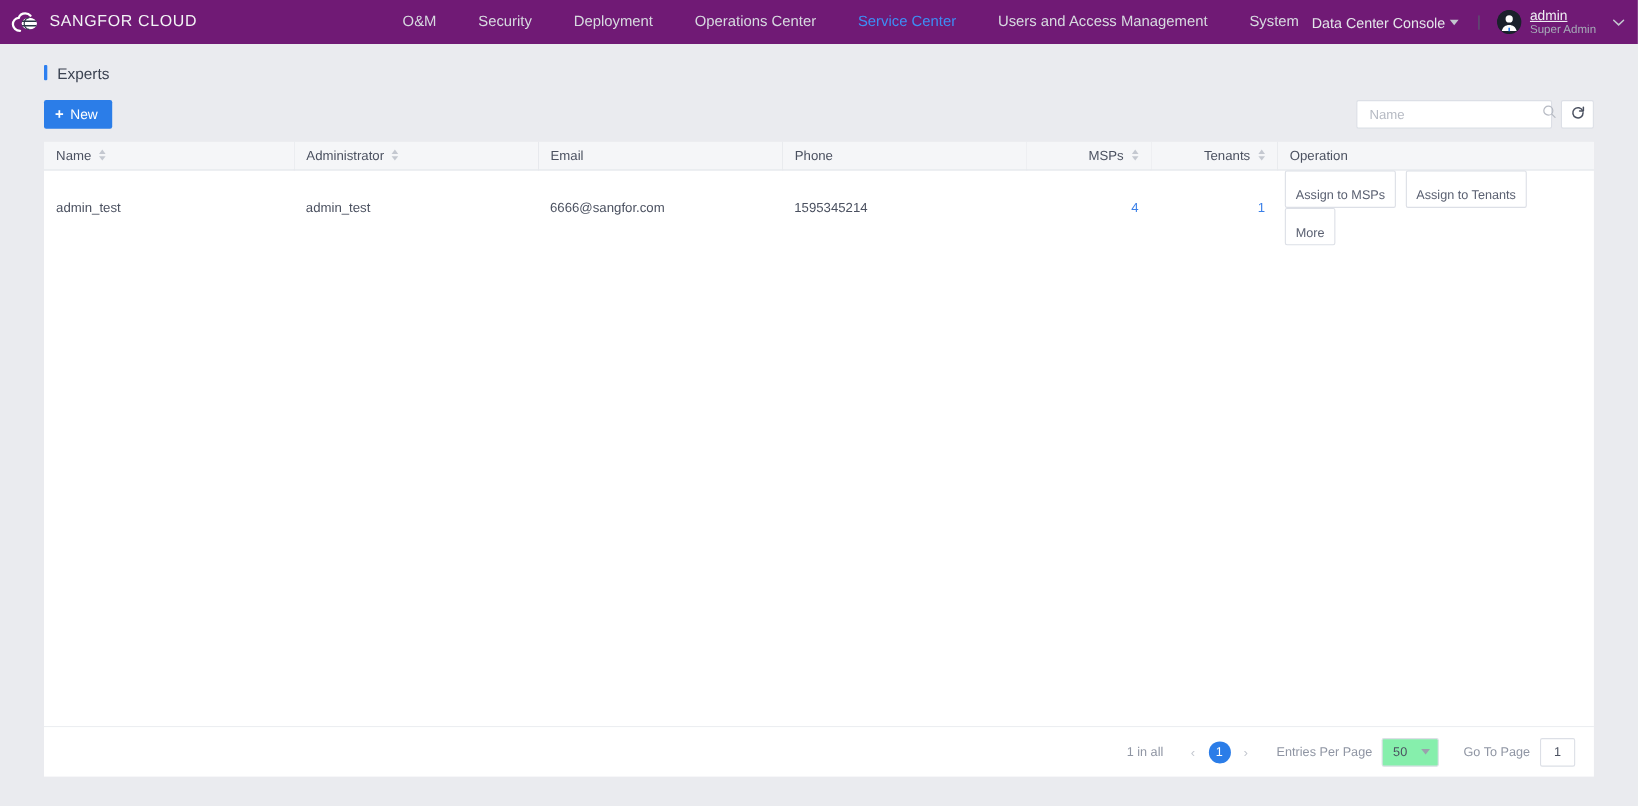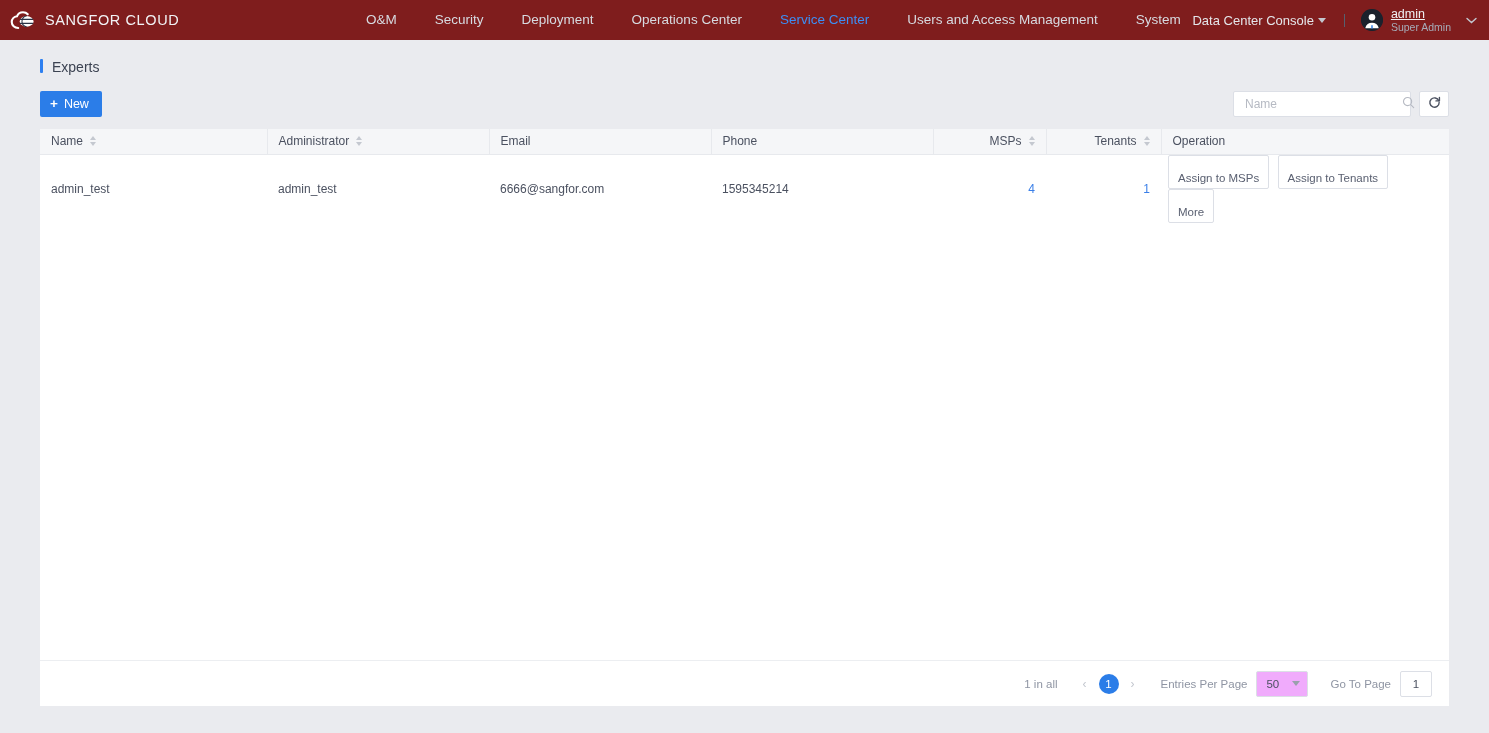--- a/index.html
+++ b/index.html
@@ -7,21 +7,21 @@
     margin: 0; padding: 0;
     width: 1489px; height: 733px;
     background: #eaebef;
     font-family: "Liberation Sans", sans-serif;
     overflow: hidden;
   }
 
   
   .topbar {
     height: 40px;
-    background: #7f1d1d;
+    background: #701a75;
     display: flex;
     align-items: center;
     position: relative;
     color: #e7e9ed;
   }
   .brand {
     display: flex;
     align-items: center;
     padding-left: 10px;
     gap: 9px;
@@ -233,21 +233,21 @@
   .page-num {
     width: 20px; height: 20px; border-radius: 50%;
     background: #2b7de8; color: #fff;
     display: flex; align-items: center; justify-content: center;
     font-size: 11.5px; margin: 0 4px; cursor: pointer;
   }
   .per-label { margin-left: 18px; margin-right: 9px; }
   .select-box {
     width: 52px; height: 26px;
     border: 1px solid #dcdfe6; border-radius: 2px;
-    background: #f0abfc;
+    background: #86efac;
     display: flex; align-items: center; justify-content: space-between;
     padding: 0 7px 0 9px;
     font-size: 11.5px; color: #4b5160; cursor: pointer;
   }
   .goto-label { margin-left: 22px; margin-right: 9px; }
   .goto-box {
     width: 32px; height: 26px;
     border: 1px solid #dcdfe6; border-radius: 2px;
     background: #fff;
     display: flex; align-items: center; justify-content: center;

